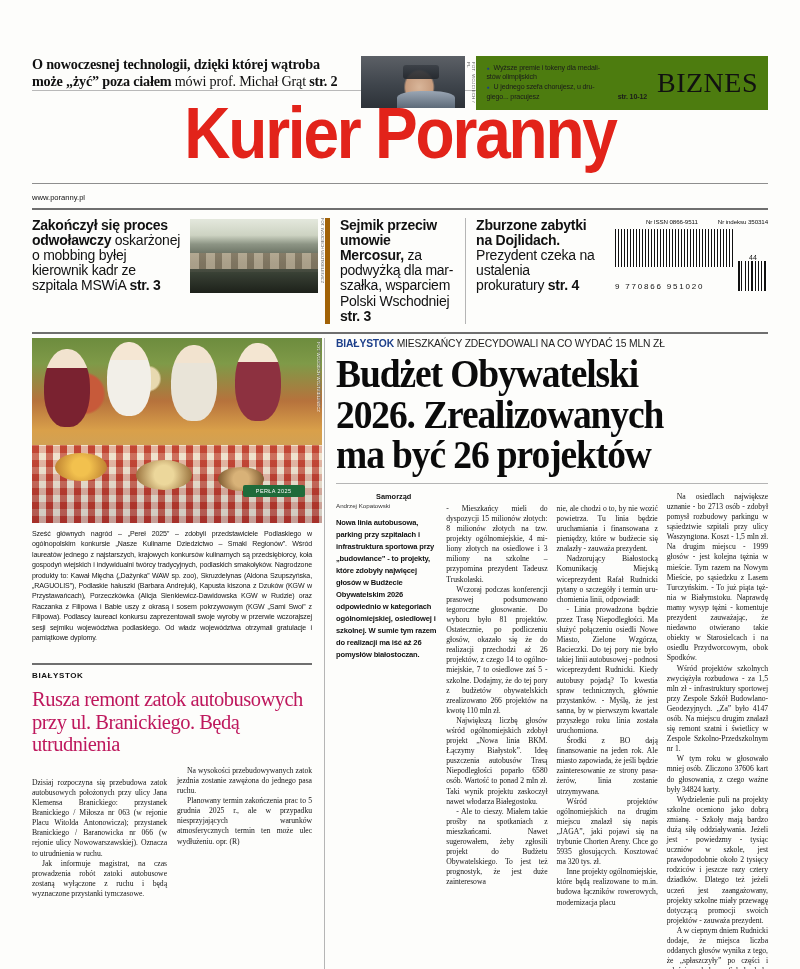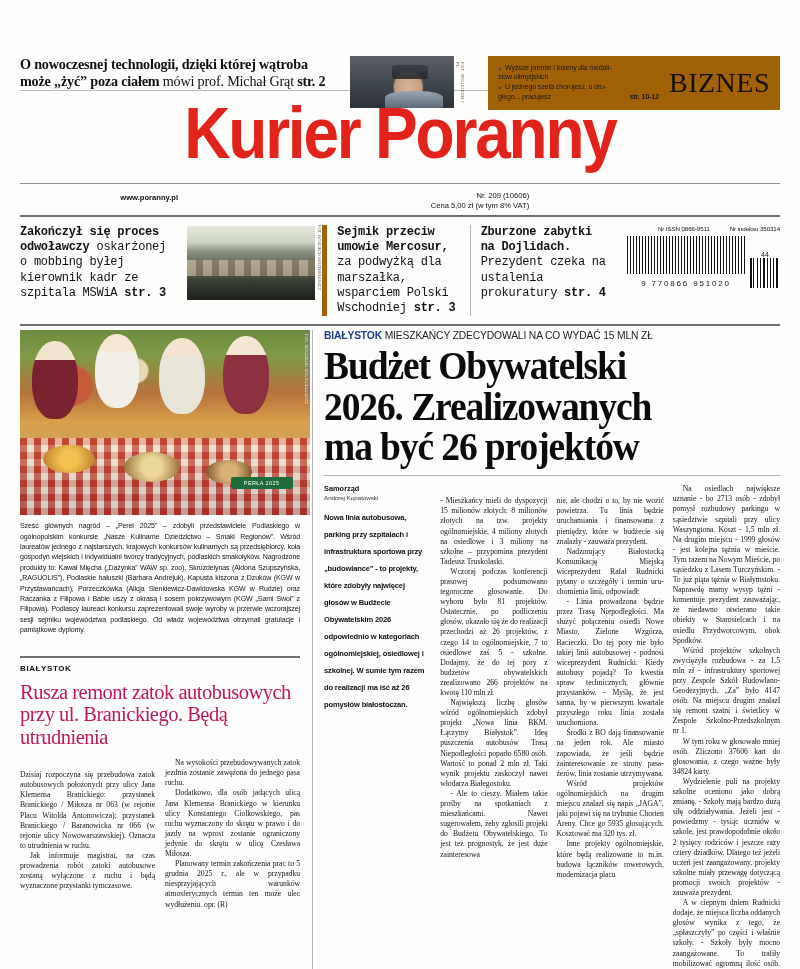--- a/index.html
+++ b/index.html
@@ -10,21 +10,21 @@
     background: #ffffff;
     font-family: "Liberation Serif", serif;
     color: #111;
     overflow: hidden;
   }
   .page {
     width: 800px;
     height: 969px;
     position: relative;
     background: #fdfdfb;
-    padding: 0 20px;
+    padding: 0 32px;
   }
 
   
   .promo-strip {
     display: flex;
     align-items: flex-start;
     padding-top: 56px;
     height: 90px;
     gap: 0;
   }
@@ -75,21 +75,21 @@
     color: #555;
     margin-left: 1px;
     margin-top: 6px;
     font-family: "Liberation Sans", sans-serif;
     height: 46px;
   }
   .promo-spacer { flex: 1; }
   .biznes-box {
     width: 292px;
     height: 54px;
-    background: #a16207;
+    background: #4d7c0f;
     display: flex;
     align-items: center;
     padding: 4px 8px 4px 10px;
   }
   .biznes-bullets {
     flex: 1;
     font-family: "Liberation Sans", sans-serif;
     font-size: 7.1px;
     line-height: 9.6px;
     color: #1b1b1b;
@@ -136,21 +136,21 @@
     font-family: "Liberation Sans", sans-serif;
     font-size: 7.6px;
     line-height: 9.5px;
     padding: 7px 0 5px 0;
     border-top: 1px solid #8e8e8e;
     margin-top: 14px;
     color: #111;
   }
   .dateline .dl-left { width: 33%; font-weight: bold; }
   .dateline .dl-left .d2 { font-weight: normal; }
-  .dateline .dl-mid { width: 34%; text-align: center; font-weight: bold; padding-top: 2px;}
+  .dateline .dl-mid { width: 34%; text-align: left; font-weight: normal; padding-top: 2px;}
   .dateline .dl-right { width: 33%; text-align: right; }
   .rule-thick { border-top: 2.5px solid #6f6f6f; }
 
   
   .teasers {
     display: flex;
     padding: 8px 0 6px 0;
     gap: 0;
   }
   .teaser { padding-right: 8px; }
@@ -170,43 +170,43 @@
   .t-photo1::after{
     content:""; position:absolute; left:0; bottom:0;
     width:100%; height:28%;
     background: linear-gradient(180deg,#3a4236,#1d211a);
   }
   .t-credit {
     writing-mode: vertical-rl; font-size: 4px; color:#666;
     font-family:"Liberation Sans",sans-serif; margin-left:2px; height:70px;
   }
   .teaser-head {
-    font-family: Liberation Mono, monospace;
-    font-size: 12px; line-height: 15.2px; letter-spacing: -0.25px;
+    font-family: Liberation Sans, sans-serif;
+    font-size: 14px; line-height: 15.2px; letter-spacing: -0.25px;
   }
   .teaser-head b { font-weight: bold; }
   .teaser-sub { font-weight: normal; }
   .t2 { width: 148px; border-left: 5px solid #a16207; padding-left: 10px; }
   .t3 { width: 148px; border-left: 1px solid #b5b5b5; padding-left: 10px; }
   .barcode-cell { flex:1; display:flex; flex-direction:column; align-items:flex-end; padding-left:10px;}
   .issn-row {
     display:flex; gap: 20px;
     font-family:"Liberation Sans",sans-serif;
     font-size:6.2px; color:#111; margin-bottom:4px; letter-spacing:-.1px;
   }
   .barcode-wrap { display:flex; align-items:flex-end; gap:5px; }
   .barcode {
     width: 118px; height: 38px;
     background: repeating-linear-gradient(90deg,
       #111 0 1.4px, #fff 1.4px 2.6px, #111 2.6px 4.4px, #fff 4.4px 6.2px,
       #111 6.2px 7px, #fff 7px 9px);
   }
   .barcode-num {
     font-family:"Liberation Sans",sans-serif; font-size:8px;
-    letter-spacing:1.8px; text-align:center; margin-top:5px;
+    letter-spacing:1.8px; margin-top:15px;
   }
   .barcode-small {
     width: 30px; height: 30px;
     background: repeating-linear-gradient(90deg,#111 0 1.6px,#fff 1.6px 3.4px,#111 3.4px 4.4px,#fff 4.4px 6.6px);
   }
   .barcode-small-lbl{font-family:"Liberation Sans",sans-serif;font-size:7px;text-align:center;}
 
   
   .main-area { display:flex; gap: 0; padding-top: 4px; border-top: 2.5px solid #6f6f6f; margin-top:2px;}
   .left-col { width: 292px; padding-right: 12px; }
@@ -292,30 +292,30 @@
     color:#0b0b0b;
     padding-top: 2px;
     transform: scaleY(1.04);
     transform-origin: left top;
   }
   .head-underline { border-bottom: 1px solid #b5b5b5; margin-top: 12px;}
   .art-cols { display:flex; gap: 9px; padding-top: 8px; }
   .art-col { width: 25%; }
   .byline-dept {
     font-family:"Liberation Sans",sans-serif;
-    font-weight:bold; font-size: 7.4px; line-height:9px;
+    font-weight:bold; font-size: 7.4px; line-height:9px;margin-left:40px;
   }
   .byline-name {
     font-family:"Liberation Sans",sans-serif;
     font-size: 6.2px; line-height:9px; color:#333; padding-bottom: 7px;
   }
   .lead-para {
     font-family:"Liberation Sans",sans-serif;
     font-weight: bold;
-    font-size: 7.55px; line-height: 17px;
+    font-size: 7.55px; line-height: 12px;
     letter-spacing:-0.15px; color:#111; text-align:left;
   }
   .side-credit{
     position:absolute; left:-8px; top:0;
     writing-mode: vertical-rl; font-size:4.3px; color:#777;
     font-family:"Liberation Sans",sans-serif;
   }
   .rc-wrap{position:relative;}
 </style>
 </head>
@@ -349,24 +349,20 @@
   </div>
 
   <div class="rule-thin"></div>
 
   <div class="masthead">
     <div class="title">Kurier Poranny</div>
   </div>
 
   <div class="dateline">
     <div class="dl-mid">www.poranny.pl</div>
-    <div class="dl-right">
-      <div>Nr. 209 (10606)</div>
-      <div>Cena 5,00 zł (w tym 8% VAT)</div>
-    </div>
   </div>
   <div class="rule-thick"></div>
 
   <div class="teasers">
 
     <div class="teaser t1">
       <div class="teaser-head">
         <b>Zakończył się proces odwoławczy</b>
         <span class="teaser-sub">oskarżonej o mobbing byłej kierownik kadr ze szpitala MSWiA </span><b>str. 3</b>
       </div>
@@ -429,21 +425,20 @@
       <div class="section-kicker">BIAŁYSTOK</div>
       <div class="left-head">Rusza remont zatok autobusowych przy ul. Branickiego. Będą utrudnienia</div>
 
       <div class="two-col-text">
         <div class="c body-text">
           <p class="first">Dzisiaj rozpoczyna się przebudowa zatok autobusowych położonych przy ulicy Jana Klemensa Branic­kiego: przystanek Branickiego / Miłosza nr 063 (w rejonie Placu Wi­tolda Antonowicza); przystanek Branickiego / Baranowicka nr 066 (w rejonie ulicy Nowowarszaw­skiej). Oznacza to utrudnienia w ruchu.</p>
           <p>Jak informuje magistrat, na czas prowadzenia robót zatoki autobu­sowe zostaną wyłączone z ruchu i będą wyznaczone przystanki tym­czasowe.</p>
         </div>
         <div class="c body-text">
           <p>Na wysokości przebudowywa­nych zatok jezdnia zostanie zawę­żona do jednego pasa ruchu.</p>
-          <p>Dodatkowo, dla osób jadących ulicą Jana Klemensa Branickiego w kierunku ulicy Konstantego Ciol­kowskiego, pas ruchu wyznaczony do skrętu w prawo i do jazdy na wprost zostanie ograniczony jedynie do skrętu w ulicę Czesława Miłosza.</p>
           <p>Planowany termin zakończenia prac to 5 grudnia 2025 r., ale w przy­padku niesprzyjających warunków atmosferycznych termin ten może ulec wydłużeniu. opr. (R)</p>
         </div>
       </div>
     </div>
 
     <div class="right-col rc-wrap">
 
       <div class="kicker-row">
         <span class="city">BIAŁYSTOK</span>
         <span class="rest">MIESZKAŃCY ZDECYDOWALI NA CO WYDAĆ 15 MLN ZŁ</span>

